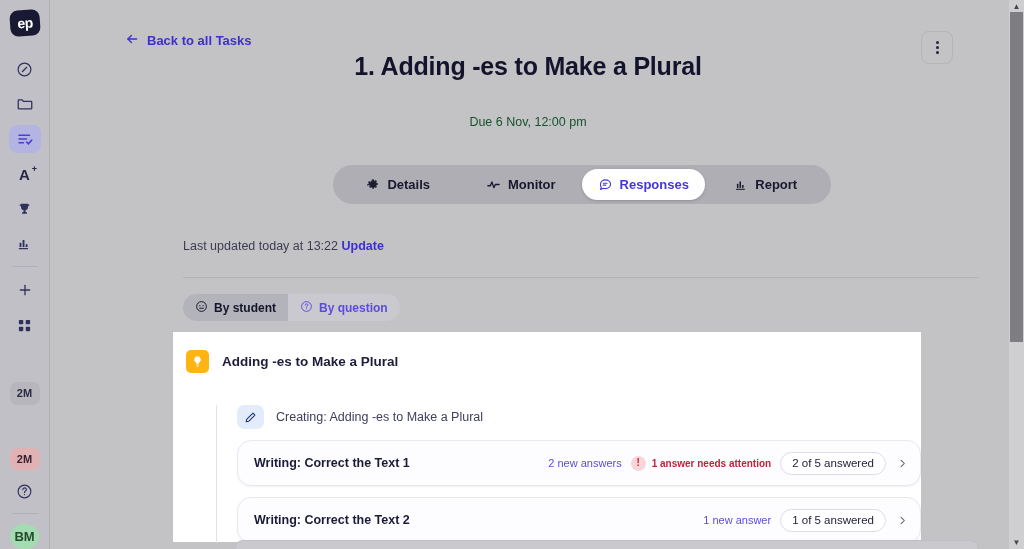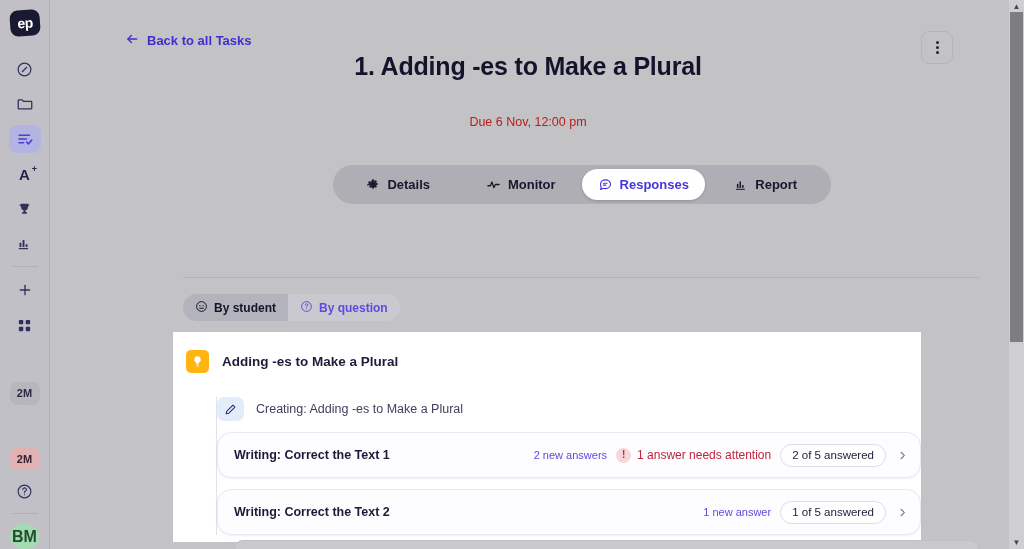--- a/index.html
+++ b/index.html
@@ -50,21 +50,21 @@
   .badge-sq {
     width: 30px; height: 26px; border-radius: 7px;
     display: flex; align-items: center; justify-content: center;
     font-size: 11px; font-weight: bold; color: #2a2a46; margin-top: 36px;
   }
   .badge-grey { background: #b6b6bc; }
   .badge-pink { background: #e0b2b3; color: #3a2030; }
   .avatar-round {
     width: 29px; height: 29px; border-radius: 50%;
     background: #a4dcb2; color: #234b30;
-    font-size: 16px; font-weight: bold;
+    font-size: 13px; font-weight: bold;
     display: flex; align-items: center; justify-content: center;
   }
   .ap-label { font-size: 15px; font-weight: bold; color: #262648; position: relative; }
   .ap-label sup { font-size: 9px; position: absolute; top: -2px; right: -7px; }
 
   
   .main {
     position: absolute; left: 50px; top: 0;
     width: 956px; height: 549px;
   }
@@ -88,21 +88,21 @@
   .title {
     position: absolute; left: 0; right: 0; top: 52px;
     text-align: center;
     font-size: 25px; font-weight: bold; color: #13132c;
     line-height: 1.15;
     letter-spacing: -0.2px;
     padding: 0 170px;
   }
   .due {
     position: absolute; left: 0; right: 0; top: 115px;
-    text-align: center; font-size: 12.5px; color: #b91c1c;
+    text-align: center; font-size: 12.5px; color: #14532d;
   }
 
   
   .tabbar {
     position: absolute; left: 283px; top: 165px;
     width: 498px; height: 39px;
     background: #aeaeb4; border-radius: 20px;
     display: flex; 
     padding: 4px;
   }
@@ -153,23 +153,23 @@
   }
   .bulb {
     width: 23px; height: 23px; border-radius: 5px;
     background: #ffb511;
     display: flex; align-items: center; justify-content: center;
     color: #fff;
   }
   .card-title { font-size: 13.5px; font-weight: bold; color: #1d1d3b; }
 
   .indent {
-    margin: 24px 0 0 43px;
+    margin: 32px 0 0 43px;
     border-left: 1px solid #e2e2ec;
-    padding-left: 0;
+    padding-left: 20px;
   }
   .sub-head { display: flex; align-items: center; gap: 12px; }
   .pencil {
     width: 27px; height: 24px; border-radius: 7px;
     background: #e2ecfb;
     display: flex; align-items: center; justify-content: center;
     color: #1e2f6b;
   }
   .sub-title { font-size: 12.5px; color: #40405e; }
 
@@ -191,21 +191,21 @@
   }
   .new-ans { font-size: 11px; color: #5b4be0; }
   .attn-wrap { display: flex; align-items: center; gap: 6px; }
   .attn-ico {
     width: 15px; height: 15px; border-radius: 50%;
     background: #f6d6db; color: #c0243c;
     font-size: 10px; font-weight: bold;
     display: flex; align-items: center; justify-content: center;
     line-height: 1;
   }
-  .attn-txt { font-size: 12px; color: #c0243c; }
+  .attn-txt { font-size: 10px; color: #c0243c; font-weight: bold; }
   .pill {
     height: 23px; padding: 0 11px;
     border: 1px solid #dcdce8; border-radius: 12px;
     display: flex; align-items: center;
     font-size: 11.5px; color: #23233f;
     background: #fff;
   }
   .chev { color: #5a5a6e; font-size: 14px; display: flex; align-items: center; padding-left: 2px; }
 
   
@@ -399,20 +399,24 @@
             <rect x="5" y="10" width="2.6" height="7"></rect>
               <rect x="9.4" y="6" width="2.6" height="11"></rect>
             <rect x="13.8" y="12" width="2.6" height="5"></rect>
               <rect x="3.5" y="18.5" width="15" height="1.8"></rect>
           </svg>
         </span>
         <span>Report</span>
       </div>
     </div>
 
+    <div class="upd">
+      <span>Last updated today at 13:22</span>
+      <a>Update</a>
+    </div>
 
     <div class="hr"></div>
 
     <div class="seg">
       <div class="seg-btn active">
         <span>
           <svg width="13" height="13" viewBox="0 0 24 24" fill="none" stroke="currentColor" stroke-width="1.8">
             <circle cx="12" cy="12" r="9"></circle>
             <circle cx="9" cy="10.5" r="1.2" fill="currentColor" stroke="none"></circle>
             <circle cx="15" cy="10.5" r="1.2" fill="currentColor" stroke="none"></circle>

